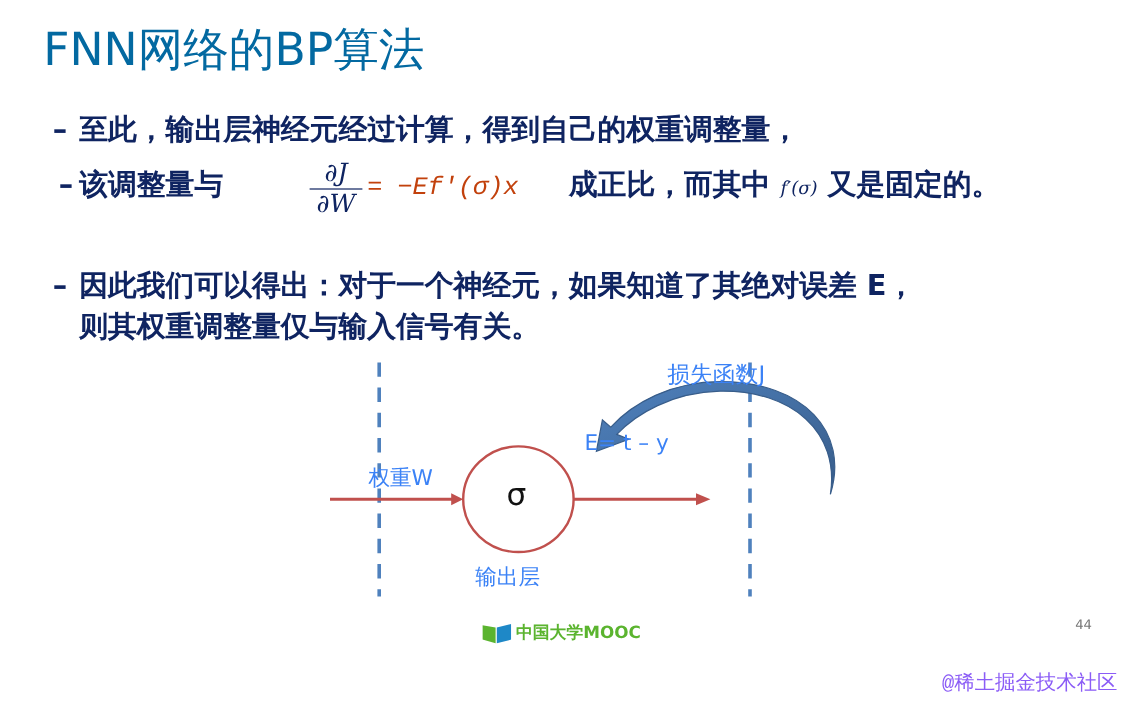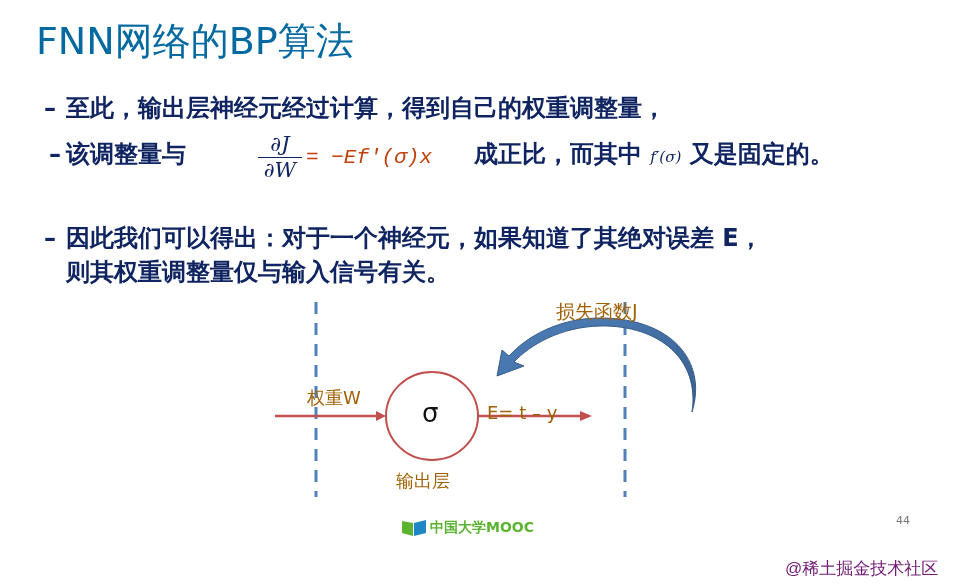--- a/index.html
+++ b/index.html
@@ -9,27 +9,27 @@
            font-family:"DejaVu Sans",sans-serif; letter-spacing:0px; }
   .bullet { position:absolute; left:44px; font-size:24px; font-weight:bold; color:#0f2461;
             font-family:"DejaVu Sans",sans-serif; white-space:nowrap; }
   .dash { display:inline-block; width:22px; }
   .math { font-family:"DejaVu Serif","Liberation Serif",serif; font-style:italic; font-weight:normal; color:#0f2461; }
   .frac { position:absolute; left:258px; top:132px; width:44px; text-align:center;
           font-family:"DejaVu Serif",serif; font-style:italic; font-size:21px; color:#0f2461; }
   .frac .num { border-bottom:1.5px solid #0f2461; padding-bottom:1px; }
   .eq-rest { position:absolute; left:306px; top:146px; font-family:Liberation Mono, monospace;
              font-style:italic; font-size:21px; color:#c2410c; }
-  .diag-label { position:absolute; font-size:18px; color:#a16207; font-family:"DejaVu Sans",sans-serif; }
+  .diag-label { position:absolute; font-size:18px; color:#3b82f6; font-family:"DejaVu Sans",sans-serif; }
   .sigma { position:absolute; left:422px; top:398px; font-size:26px; color:#111; }
   .footer-logo { position:absolute; left:402px; top:519px; display:flex; align-items:center; gap:4px; }
   .footer-logo .txt { color:#5bb42f; font-size:14px; font-weight:bold; }
   .page-num { position:absolute; left:896px; top:514px; font-size:11px; color:#777; }
-  .watermark { position:absolute; left:785px; top:557px; font-size:17px; color:#701a75;
-               font-family:Liberation Sans, sans-serif; }
+  .watermark { position:absolute; left:785px; top:557px; font-size:17px; color:#8b5cf6;
+               font-family:Liberation Mono, monospace; }
 </style>
 </head>
 <body>
 
 <div class="title">FNN网络的BP算法</div>
 
 <div class="bullet" style="top:92px;">
   <span class="dash">–</span><span>至此，输出层神经元经过计算，得到自己的权重调整量，</span>
 </div>
 
@@ -72,21 +72,21 @@
 
   <line x1="478" y1="416" x2="582" y2="416" stroke="#c0504d" stroke-width="2.5"></line>
   <polygon points="592,416 580,411 580,421" fill="#c0504d"></polygon>
 
   <path d="M 692 412 C 700 360, 660 325, 600 326 C 560 327, 530 345, 514 362 L 524 366 L 497 376 L 502 350 L 509 356 C 527 336, 560 318, 600 318 C 670 318, 708 360, 692 412 Z" fill="url(#curveGrad)" stroke="#385d8a" stroke-width="1"></path>
 </svg>
 
 <div class="diag-label" style="left:307px; top:386px;">权重W</div>
 <div class="sigma">σ</div>
 <div class="diag-label" style="left:396px; top:469px;">输出层</div>
-<div class="diag-label" style="left:487px; top:402px;">E= t – y</div>
+<div class="diag-label" style="left:487px; top:359px;">E= t – y</div>
 <div class="diag-label" style="left:556px; top:299px; font-size:19px;">损失函数J</div>
 
 <div class="footer-logo">
   <svg width="24" height="18" viewBox="0 0 24 18">
     <polygon points="0,2 11,4 11,17 0,14" fill="#5bb42f"></polygon>
     <polygon points="12,4 24,1 24,14 12,17" fill="#1e88c7"></polygon>
   </svg>
   <span class="txt">中国大学MOOC</span>
 </div>
 <div class="page-num">44</div>

